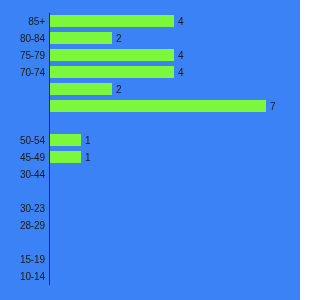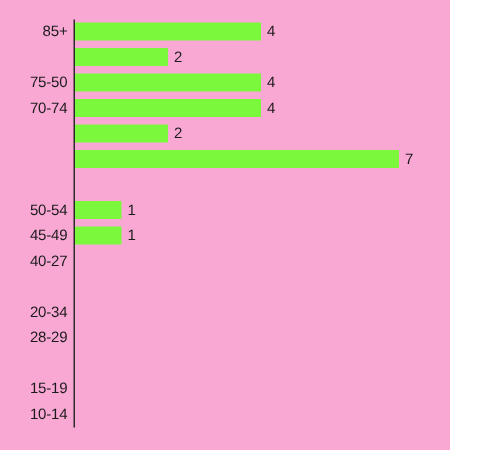--- a/index.html
+++ b/index.html
@@ -10,21 +10,21 @@
   body {
     width: 300px;
     height: 300px;
     font-family: "Liberation Sans", sans-serif;
     overflow: hidden;
   }
   #chart-root {
     position: relative;
     width: 300px;
     height: 300px;
-    background: #f9a8d4;
+    background: #3b82f6;
   }
   #plot-area {
     position: absolute;
     left: 0;
     top: 0;
     width: 300px;
     height: 300px;
   }
   .axis-line {
     position: absolute;
@@ -75,25 +75,26 @@
 
 <div id="chart-root">
   <div id="plot-area">
     <div class="axis-line"></div>
   <div class="row" style="top: 13px;">
         <div class="cat-label">85+</div>
         <div class="bar" style="width: 124px; background: rgb(124, 248, 60);"></div>
         <div class="val-label" style="left: 178px;">4</div>
       </div>
       <div class="row" style="top: 30px;">
+        <div class="cat-label">80-84</div>
         <div class="bar" style="width: 62px; background: rgb(124, 248, 60);"></div>
         <div class="val-label" style="left: 116px;">2</div>
       </div>
       <div class="row" style="top: 47px;">
-        <div class="cat-label">75-50</div>
+        <div class="cat-label">75-79</div>
         <div class="bar" style="width: 124px; background: rgb(124, 248, 60);"></div>
         <div class="val-label" style="left: 178px;">4</div>
       </div>
       <div class="row" style="top: 64px;">
         <div class="cat-label">70-74</div>
         <div class="bar" style="width: 124px; background: rgb(124, 248, 60);"></div>
         <div class="val-label" style="left: 178px;">4</div>
       </div>
       <div class="row" style="top: 81px;">
         <div class="bar" style="width: 62px; background: rgb(124, 248, 60);"></div>
@@ -107,24 +108,24 @@
         <div class="cat-label">50-54</div>
         <div class="bar" style="width: 31px; background: rgb(124, 248, 60);"></div>
         <div class="val-label" style="left: 85px;">1</div>
       </div>
       <div class="row" style="top: 149px;">
         <div class="cat-label">45-49</div>
         <div class="bar" style="width: 31px; background: rgb(124, 248, 60);"></div>
         <div class="val-label" style="left: 85px;">1</div>
       </div>
       <div class="row" style="top: 166px;">
-        <div class="cat-label">40-27</div>
+        <div class="cat-label">30-44</div>
       </div>
       <div class="row" style="top: 200px;">
-        <div class="cat-label">20-34</div>
+        <div class="cat-label">30-23</div>
       </div>
       <div class="row" style="top: 217px;">
         <div class="cat-label">28-29</div>
       </div>
       <div class="row" style="top: 251px;">
         <div class="cat-label">15-19</div>
       </div>
       <div class="row" style="top: 268px;">
         <div class="cat-label">10-14</div>
       </div>

